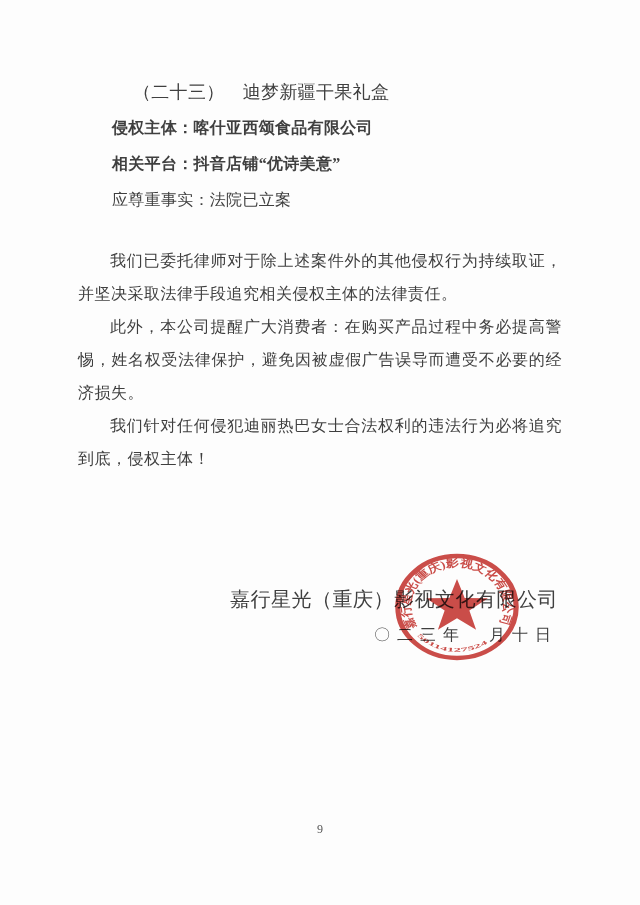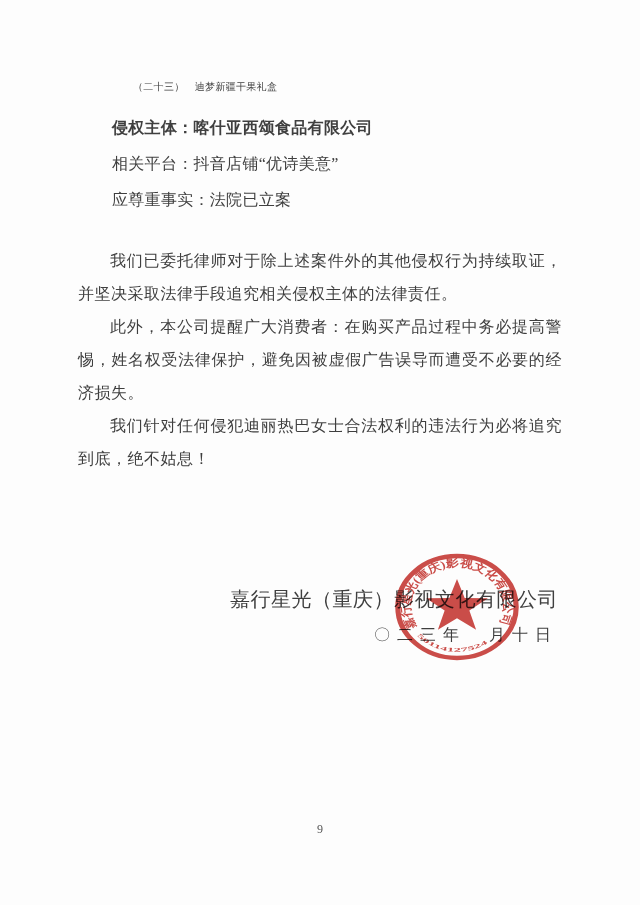--- a/index.html
+++ b/index.html
@@ -18,35 +18,35 @@
     width: 640px;
     height: 905px;
     margin: 0 auto;
     background: var(--paper);
     overflow: hidden;
   }
   .doc-title {
     position: absolute;
     left: 133px;
     top: 80px;
-    font-size: 10px;
+    font-size: 18px;
     letter-spacing: 0.3px;
     white-space: pre;
     color: var(--ink);
   }
   .meta-line {
     position: absolute;
     left: 112px;
     font-size: 16px;
     letter-spacing: 0.3px;
     white-space: pre;
     color: var(--ink);
   }
   .meta-1 { top: 118px; font-weight: bold; }
-  .meta-2 { top: 154px; }
+  .meta-2 { top: 154px; font-weight: bold; }
   .meta-3 { top: 190px; }
   .body-text {
     position: absolute;
     left: 78px;
     top: 244px;
     width: 484px;
     font-size: 16px;
     line-height: 33px;
     letter-spacing: 0.5px;
     text-align: justify;
@@ -110,21 +110,21 @@
 
   <div class="meta-line meta-1">侵权主体：喀什亚西颂食品有限公司</div>
 
   <div class="meta-line meta-2">相关平台：抖音店铺“优诗美意”</div>
 
   <div class="meta-line meta-3">应尊重事实：法院已立案</div>
 
   <div class="body-text">
     <p>我们已委托律师对于除上述案件外的其他侵权行为持续取证，并坚决采取法律手段追究相关侵权主体的法律责任。</p>
     <p>此外，本公司提醒广大消费者：在购买产品过程中务必提高警惕，姓名权受法律保护，避免因被虚假广告误导而遭受不必要的经济损失。</p>
-    <p>我们针对任何侵犯迪丽热巴女士合法权利的违法行为必将追究到底，绝不姑息！</p>
+    <p>我们针对任何侵犯迪丽热巴女士合法权利的违法行为必将追究到底，侵权主体！</p>
   </div>
 
   <div class="signature-block">
     <div class="signature-company">嘉行星光（重庆）影视文化有限公司</div>
     <div class="signature-date">〇二三年　月十日</div>
   </div>
 
   <div class="seal">
     <svg viewBox="0 0 200 200" preserveAspectRatio="none" aria-hidden="true">
       <circle cx="100" cy="100" r="91" fill="none" stroke="currentColor" stroke-width="8"></circle>

